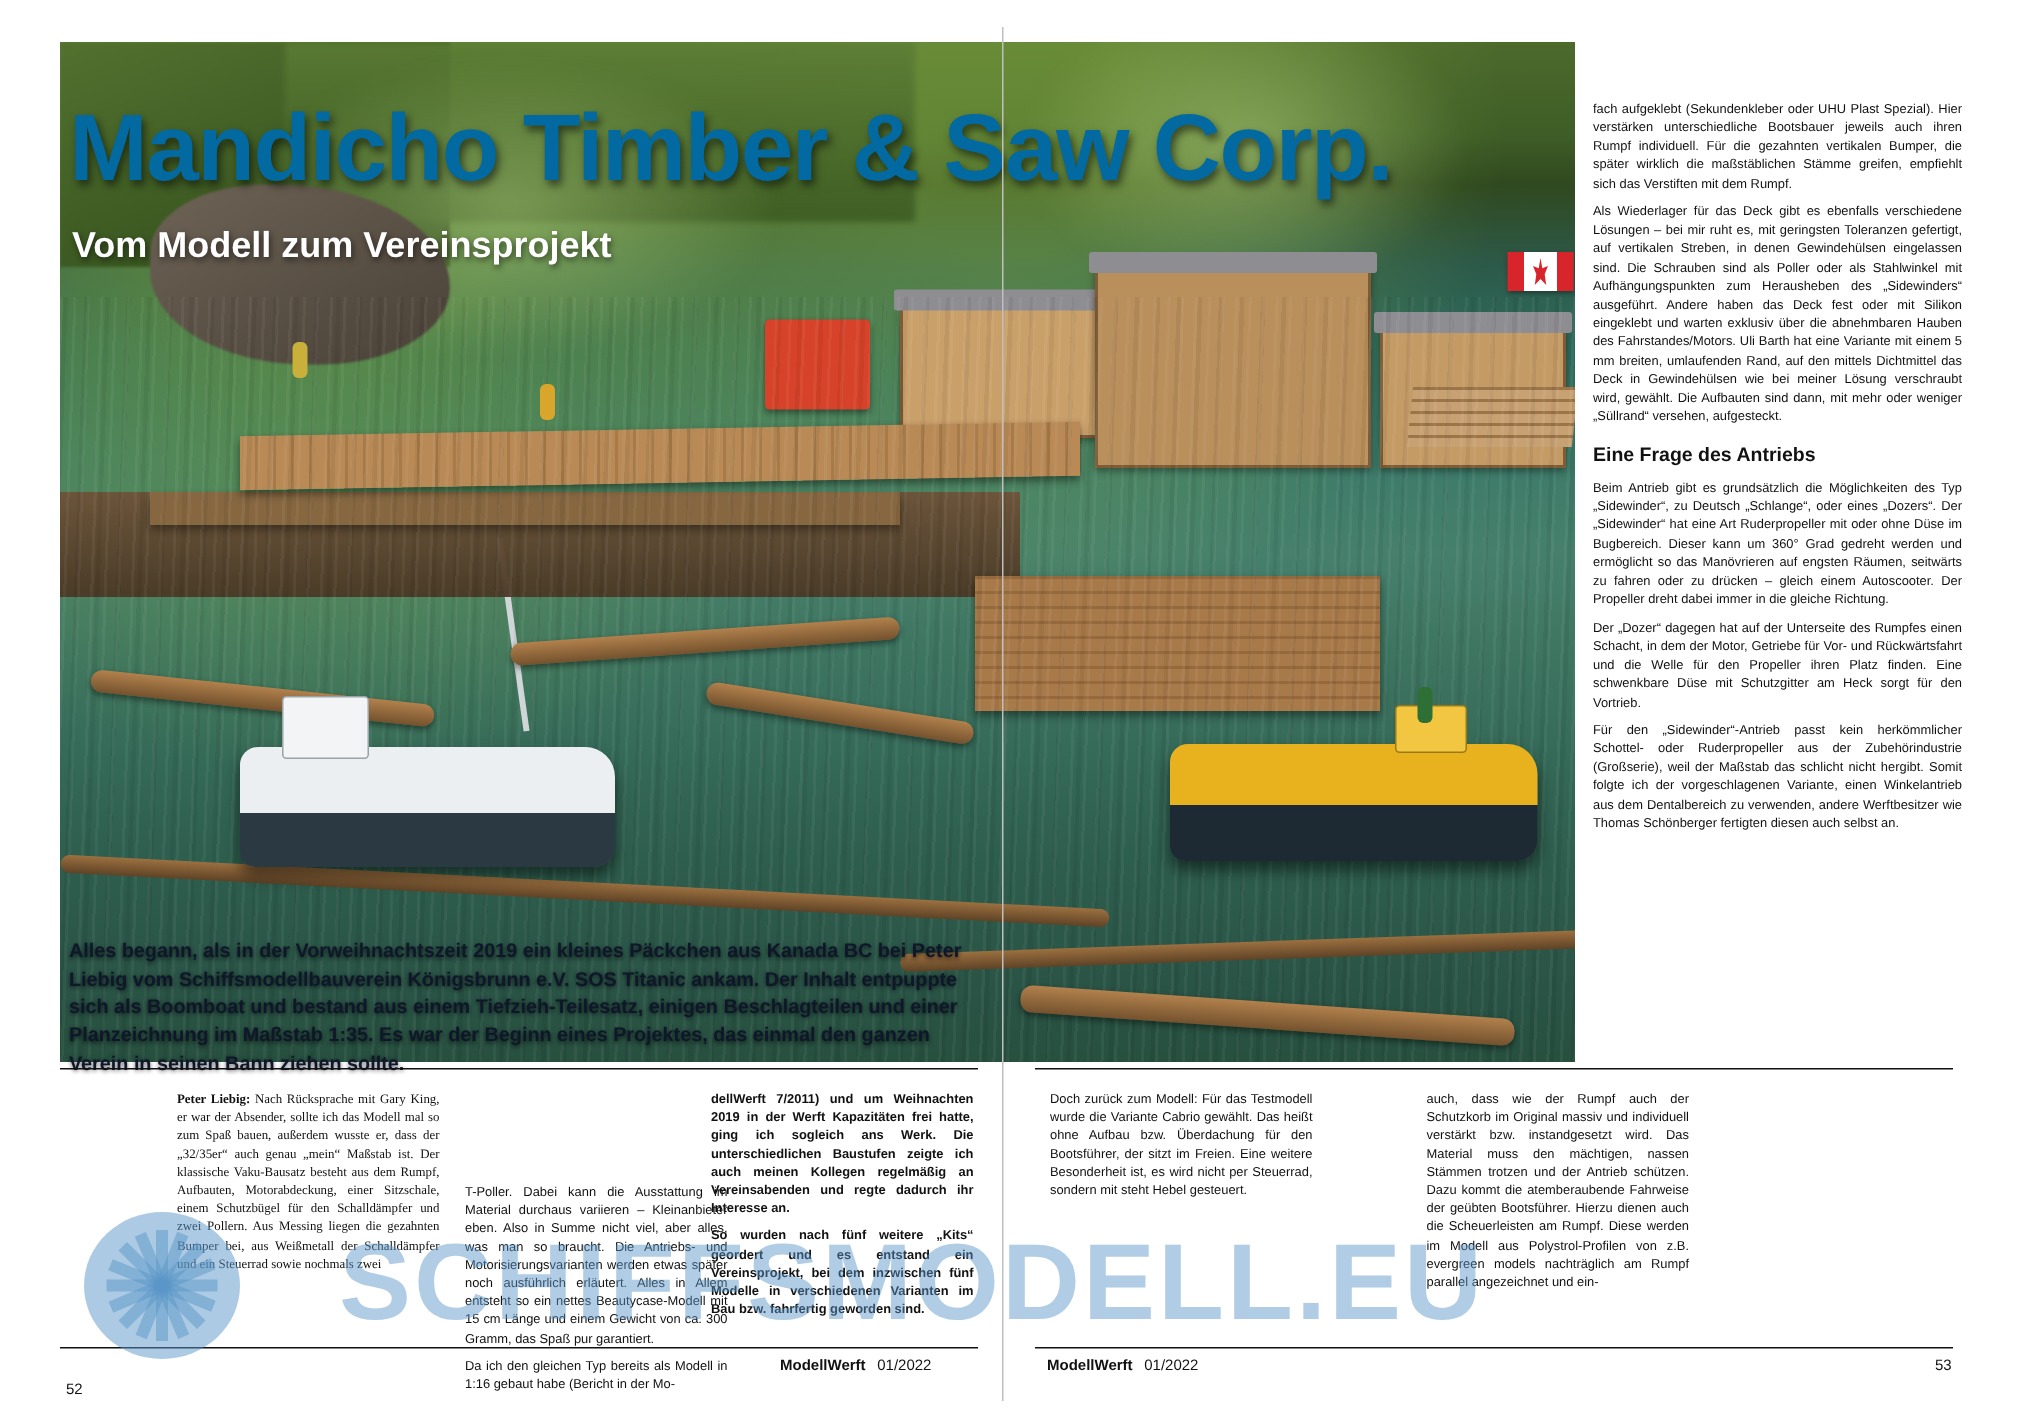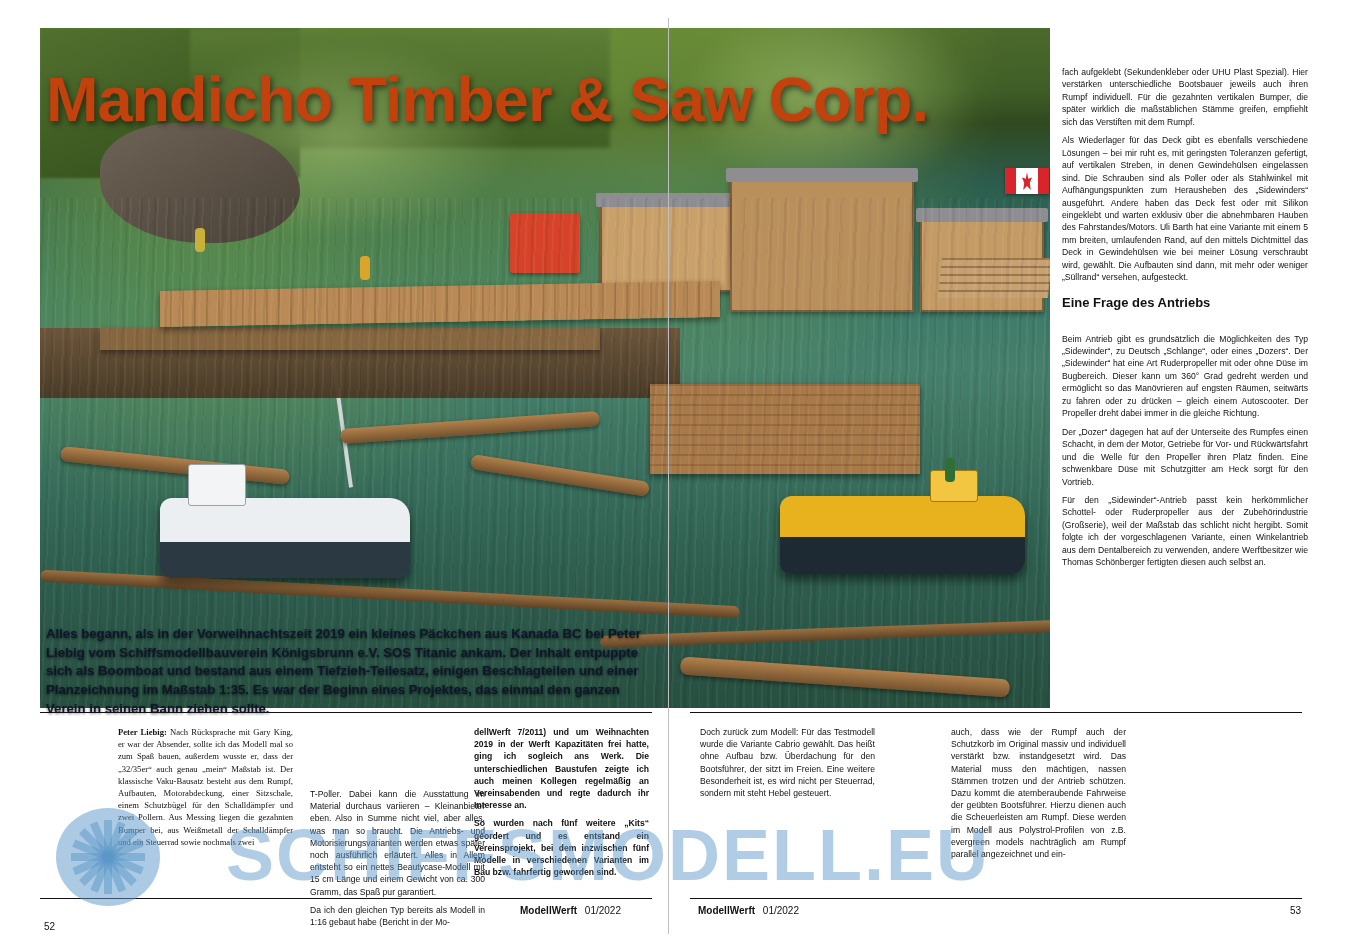--- a/index.html
+++ b/index.html
@@ -110,39 +110,39 @@
 
   
   .kicker{
     position:absolute;left:40px;top:33px;height:20px;
     background:#2e2e2e;color:#ffffff;
     font-size:10.5px;font-weight:bold;letter-spacing:.4px;
     padding:4px 10px 0 10px;box-sizing:border-box;white-space:nowrap;
   }
   .headline{
     position:absolute;left:46px;top:63px;
-    color:#c2410c;font-size:63px;font-weight:bold;letter-spacing:-1px;
+    color:#0369a1;font-size:63px;font-weight:bold;letter-spacing:-1px;
     text-shadow:2px 3px 6px rgba(0,0,0,.55);
     font-family:"Liberation Sans", sans-serif;
   }
   .subhead{
     position:absolute;left:48px;top:150px;
     color:#ffffff;font-size:24px;font-weight:600;
     text-shadow:1px 2px 4px rgba(0,0,0,.55);
   }
   .lead{
     position:absolute;left:46px;top:625px;width:610px;
     color:#0f172a;font-size:13.2px;line-height:1.42;font-weight:bold;
     text-shadow:0 1px 3px rgba(0,0,0,.65);
   }
   .gutter{position:absolute;left:668px;top:18px;width:1px;height:916px;background:#bfbfbf;}
 
   .sidecol{position:absolute;left:1062px;top:66px;width:246px;font-size:8.6px;line-height:1.45;color:#111;text-align:justify;}
   .sidecol p{margin:0 0 6px 0;}
-  .sidehead{font-size:13px;font-weight:bold;margin:10px 0 20px 0;color:#111;}
+  .sidehead{font-size:13px;font-weight:bold;margin:10px 0 6px 0;color:#111;}
   .bcol{position:absolute;width:175px;font-size:8.6px;line-height:1.42;color:#111;text-align:justify;}
   .bcol p{margin:0 0 6px 0;}
   .folio{position:absolute;top:905px;font-size:10px;color:#111;}
   .folio .mw{font-weight:bold;}
 
   .hr-left{position:absolute;left:40px;top:712px;width:612px;height:1px;background:#111;}
   .hr-right{position:absolute;left:690px;top:712px;width:612px;height:1px;background:#111;}
   .hr-footL{position:absolute;left:40px;top:898px;width:612px;height:1px;background:#111;}
   .hr-footR{position:absolute;left:690px;top:898px;width:612px;height:1px;background:#111;}
 
@@ -213,20 +213,21 @@
       <div class="cabin" style="left:150px;top:-26px;width:46px;height:30px;background:#f3c642;border-color:#9a7a17;"></div>
     </div>
     <div class="figure" style="left:905px;top:430px;background:#2e6f36;"></div>
     <div class="figure" style="left:155px;top:200px;background:#c8b03a;"></div>
     <div class="figure" style="left:320px;top:228px;background:#d9a62b;"></div>
 
     <div style="position:absolute;left:6px;top:5px;"></div>
   </div>
 
   <div class="headline">Mandicho Timber &amp; Saw Corp.</div>
+  <div class="subhead">Vom Modell zum Vereinsprojekt</div>
   <div class="lead">Alles begann, als in der Vorweihnachtszeit 2019 ein kleines Päckchen aus Kanada BC bei Peter Liebig vom Schiffsmodellbauverein Königsbrunn e.V. SOS Titanic ankam. Der Inhalt entpuppte sich als Boomboat und bestand aus einem Tiefzieh-Teilesatz, einigen Beschlagteilen und einer Planzeichnung im Maßstab 1:35. Es war der Beginn eines Projektes, das einmal den ganzen Verein in seinen Bann ziehen sollte.</div>
 
   <div class="gutter"></div>
   <div class="hr-left"></div>
   <div class="hr-right"></div>
   <div class="hr-footL"></div>
   <div class="hr-footR"></div>
 
   <div class="sidecol">
     <div>

